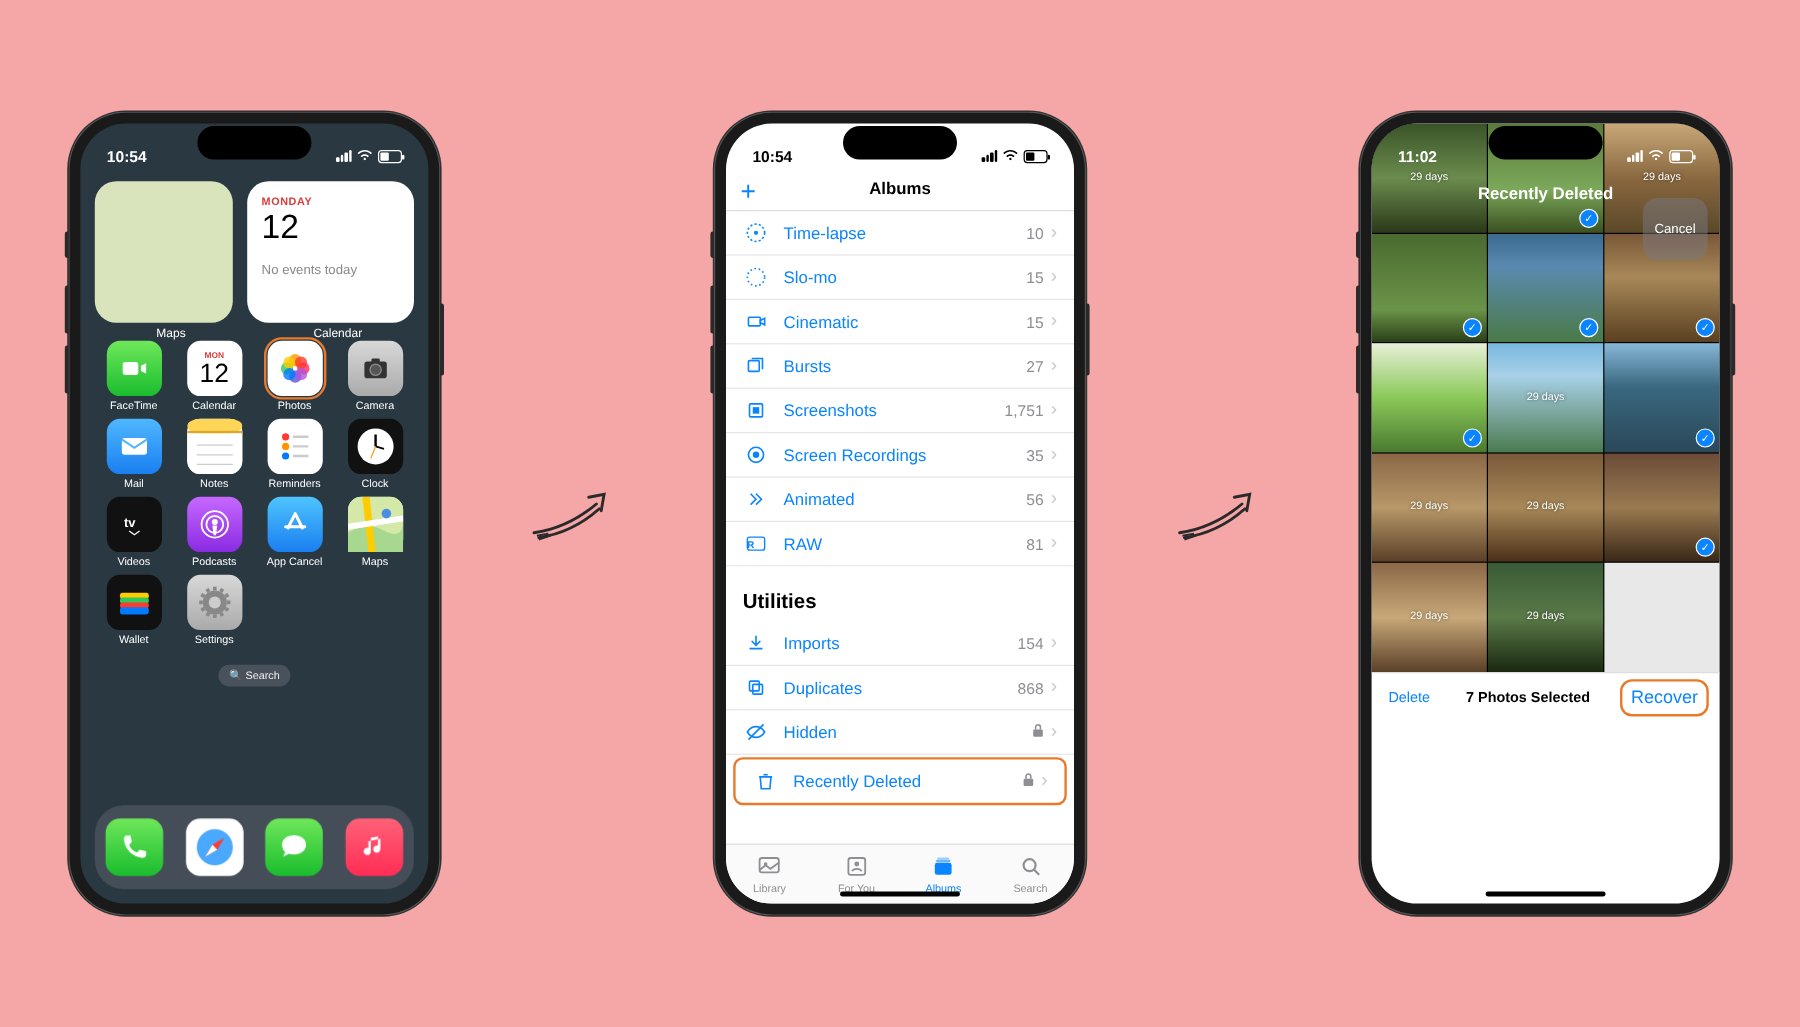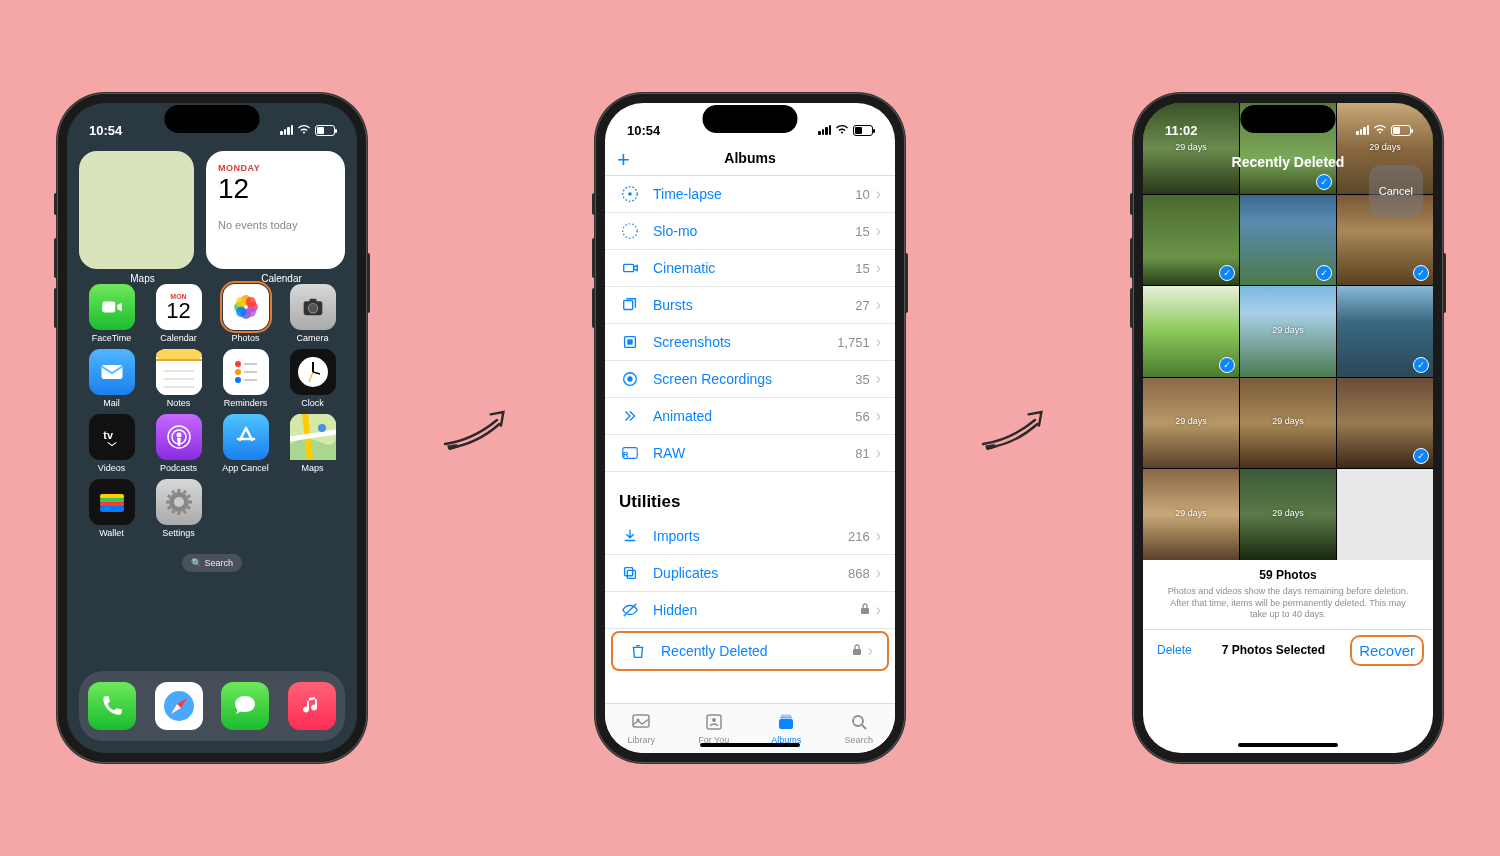--- a/index.html
+++ b/index.html
@@ -475,21 +475,21 @@
         </div>
     <div class="section-header">Utilities</div>
     <div class="list" id="util-list">
           <div class="row">
             <span class="row-icon">
               <svg width="18" height="18" viewBox="0 0 20 20">
                 <path d="M10 3v9m-4-4l4 4 4-4M4 15h12" stroke="#0a84ff" stroke-width="1.5" fill="none"></path>
               </svg>
             </span>
             <span class="row-label">Imports</span>
-            <span class="row-count">216</span>
+            <span class="row-count">154</span>
             <span class="row-chevron">›</span>
           </div>
           <div class="row">
             <span class="row-icon">
               <svg width="18" height="18" viewBox="0 0 20 20">
                 <rect x="4" y="4" width="9" height="9" rx="1" stroke="#0a84ff" stroke-width="1.5" fill="none"></rect>
                 <rect x="7" y="7" width="9" height="9" rx="1" stroke="#0a84ff" stroke-width="1.5" fill="none"></rect>
               </svg>
             </span>
             <span class="row-label">Duplicates</span>
@@ -632,24 +632,20 @@
             <span class="sel-check">✓</span>
           </div>
           <div class="thumb t13">
             <span class="thumb-days">29 days</span>
           </div>
           <div class="thumb t14">
             <span class="thumb-days">29 days</span>
           </div>
           <div class="thumb t15"></div>
         </div>
-    <div class="deleted-footer">
-      <div class="df-title">59 Photos</div>
-      <div class="df-note">Photos and videos show the days remaining before deletion. After that time, items will be permanently deleted. This may take up to 40 days.</div>
-    </div>
     <div class="action-bar">
       <span class="ab-delete">Delete</span>
       <span class="ab-center">7 Photos Selected</span>
       <span class="ab-recover">Recover</span>
     </div>
     <div class="home-indicator"></div>
   <div class="deleted-header" style="position: absolute; top: 40px; left: 0px; right: 0px; z-index: 3;"><span class="deleted-title">Recently Deleted</span><span class="cancel-btn">Cancel</span></div>
       </div>
 </div>
 

